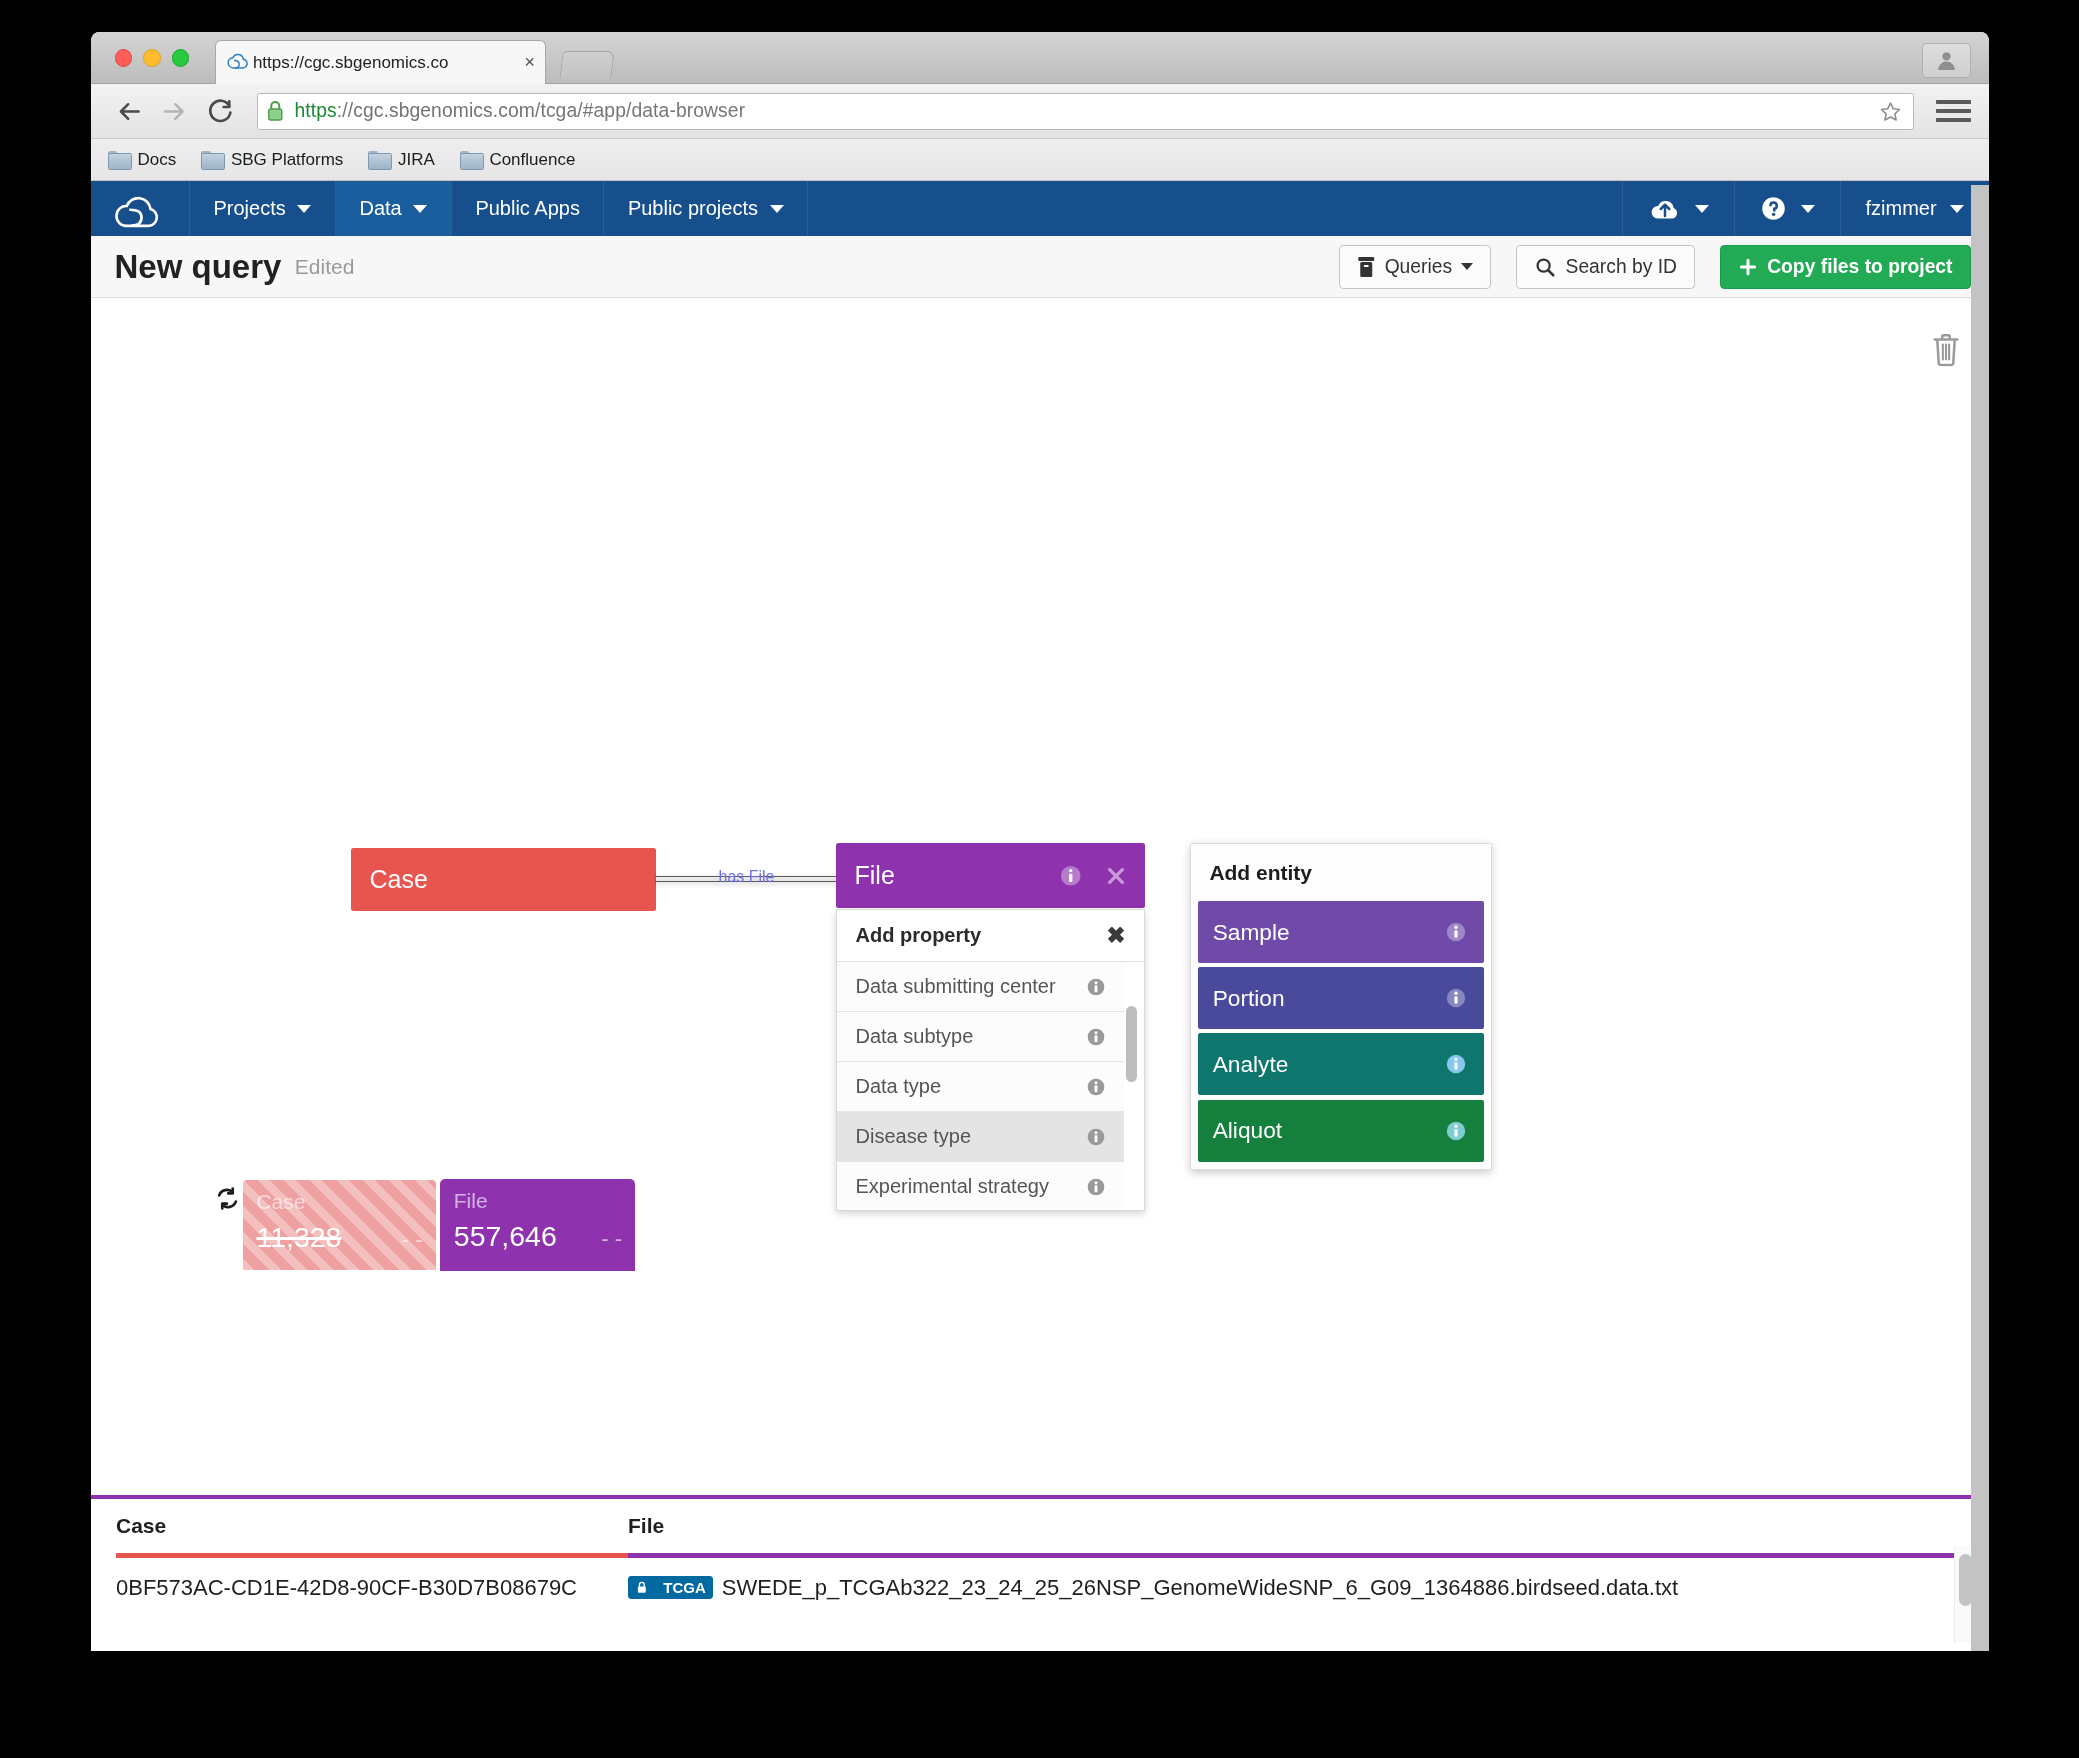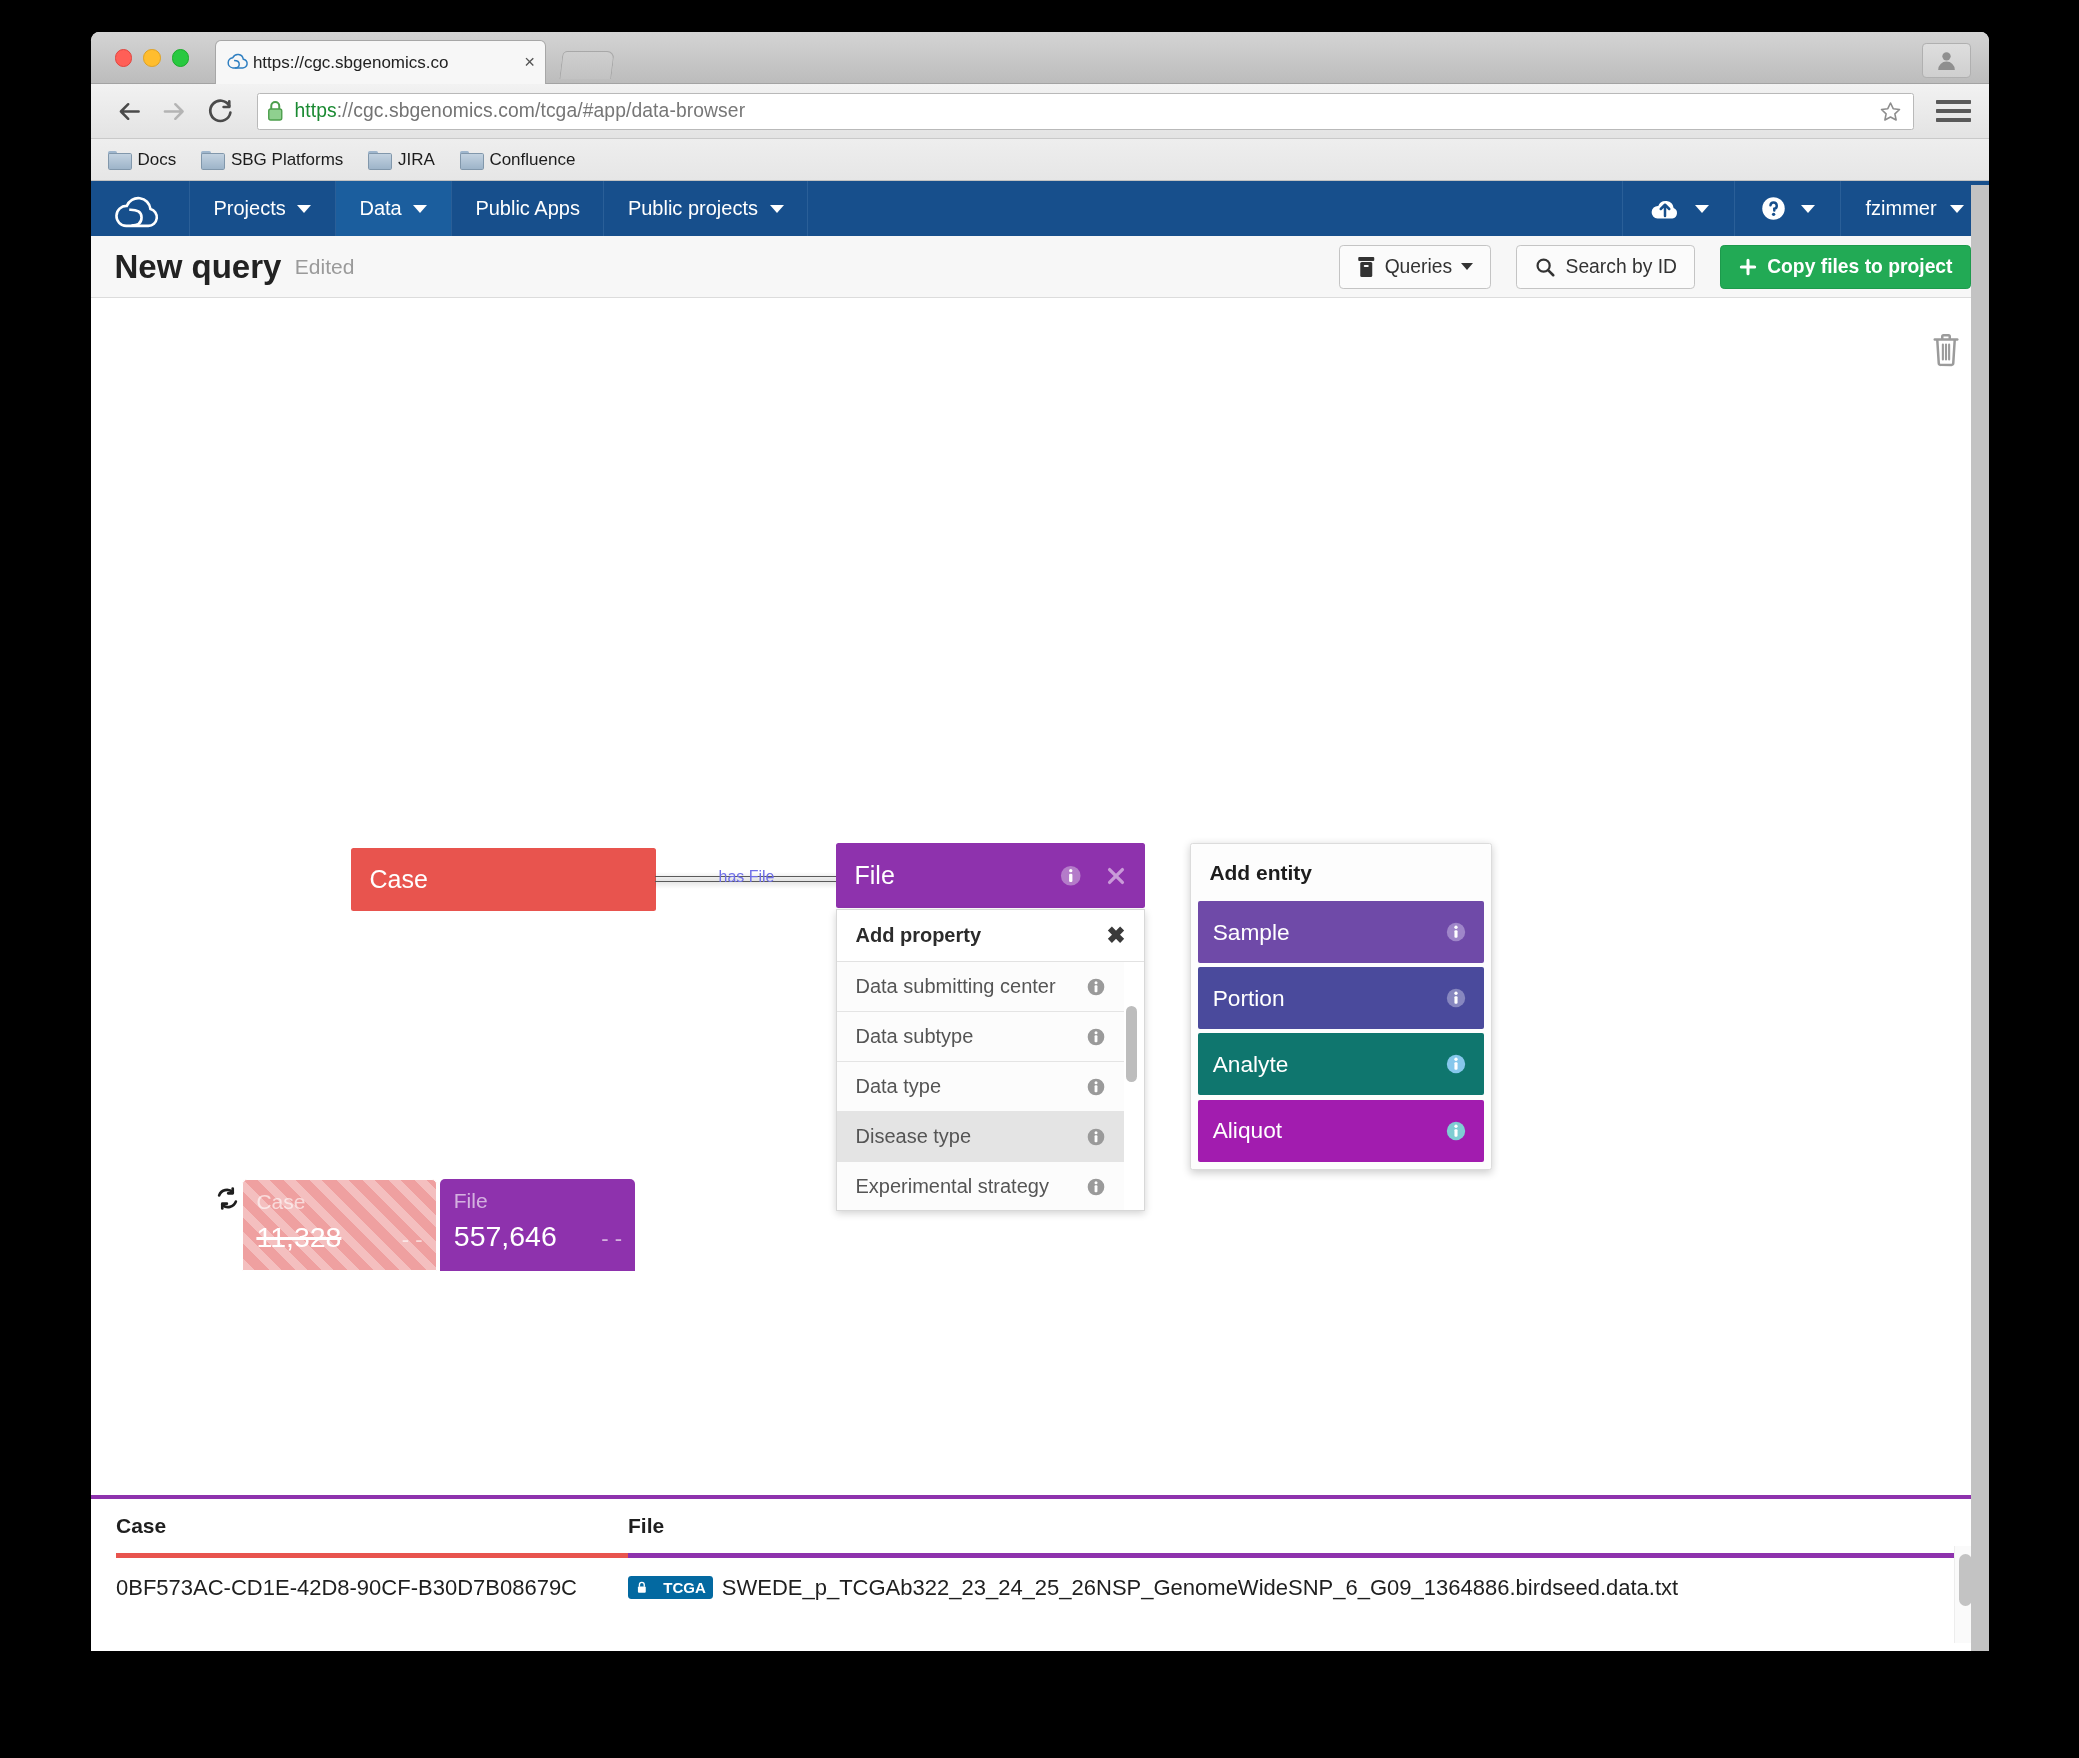--- a/index.html
+++ b/index.html
@@ -614,21 +614,21 @@
           </svg>
         </div>
         <div class="entity-item" style="background:#0f766e">
           <span>Analyte</span>
           <svg class="info" width="22" height="22" viewBox="0 0 24 24">
             <circle cx="12" cy="12" r="10" fill="#86c7ec"></circle>
             <circle cx="12" cy="6.8" r="1.8" fill="#fff"></circle>
             <rect x="10.3" y="10" width="3.4" height="8.4" rx="1.2" fill="#fff"></rect>
           </svg>
         </div>
-        <div class="entity-item" style="background:#a21caf">
+        <div class="entity-item" style="background:#15803d">
           <span>Aliquot</span>
           <svg class="info" width="22" height="22" viewBox="0 0 24 24">
             <circle cx="12" cy="12" r="10" fill="#7fcdd3"></circle>
             <circle cx="12" cy="6.8" r="1.8" fill="#fff"></circle>
             <rect x="10.3" y="10" width="3.4" height="8.4" rx="1.2" fill="#fff"></rect>
           </svg>
         </div>
       </div>
 
       <div id="counts-bar">

